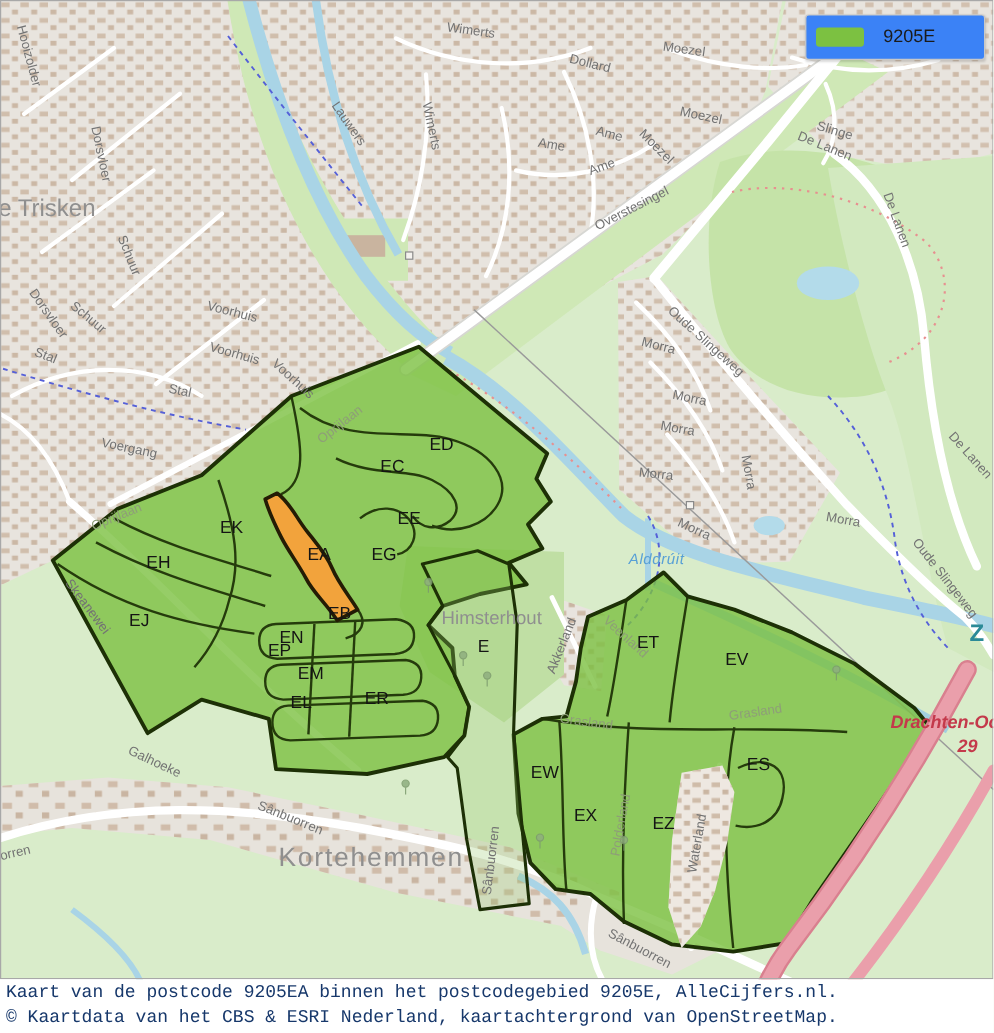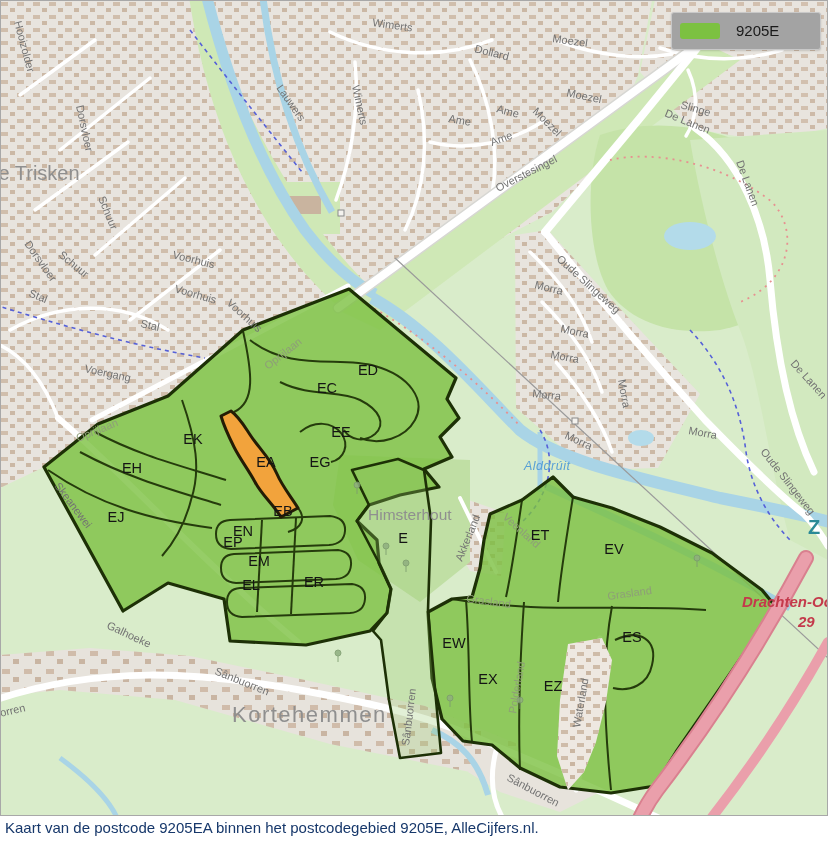--- a/index.html
+++ b/index.html
@@ -1,23 +1,23 @@
 <!DOCTYPE html>
 <html><head>
 <meta charset="utf-8">
 <style>
   html,body{margin:0;padding:0;background:#fff;}
   .page{width:828px;height:861px;font-family:"Liberation Sans",sans-serif;position:relative;overflow:hidden;background:#fff;}
   .map-wrap{position:relative;width:828px;height:816px;overflow:hidden;}
   .map-wrap svg{display:block;}
-  .legend{position:absolute;top:12px;right:7px;width:132px;background:#a3a3a3;border:1px solid #c8c8c8;border-radius:3px;box-shadow:0 1px 2px rgba(0,0,0,.15);padding:6px 8px 7px 8px;z-index:5;}
+  .legend{position:absolute;top:12px;right:7px;width:132px;background:#3b82f6;border:1px solid #c8c8c8;border-radius:3px;box-shadow:0 1px 2px rgba(0,0,0,.15);padding:6px 8px 7px 8px;z-index:5;}
   .legend-row{display:flex;align-items:center;height:23px;}
   .swatch{width:40px;height:16px;border-radius:3px;margin-right:16px;flex:0 0 auto;}
   .legend-label{font-size:15px;color:#1a1a1a;}
-  .caption{height:45px;background:#fff;color:#17386b;font-size:15px;line-height:21px;padding:1px 0 0 5px;}
+  .caption{height:45px;background:#fff;color:#17386b;font-size:15px;line-height:21px;padding:1px 0 0 5px;font-family:Liberation Mono, monospace;}
   text{font-family:"Liberation Sans",sans-serif;}
   .rl{font-size:14.5px;fill:#141414;text-anchor:middle;}
   .st{font-size:11px;fill:#737373;}
   .stg{font-size:11px;fill:#8e9e78;}
   .pl{fill:#8f8f8f;}
   .wl{font-size:12.5px;fill:#58a0d6;font-style:italic;letter-spacing:.5px;}
   .mw{font-size:15px;fill:#c4394b;font-style:italic;font-weight:bold;}
 </style>
 </head>
 <body>
@@ -285,14 +285,15 @@
     <div class="legend">
       <div class="legend-row">
         <span class="swatch" style="background:#7cc141;"></span>
         <span class="legend-label">9205E</span>
       </div>
     </div>
   </div>
 
   <div class="caption">
     <div>Kaart van de postcode 9205EA binnen het postcodegebied 9205E, AlleCijfers.nl.</div>
+    <div>© Kaartdata van het CBS &amp; ESRI Nederland, kaartachtergrond van OpenStreetMap.</div>
   </div>
 </div>
 
 </body></html>

